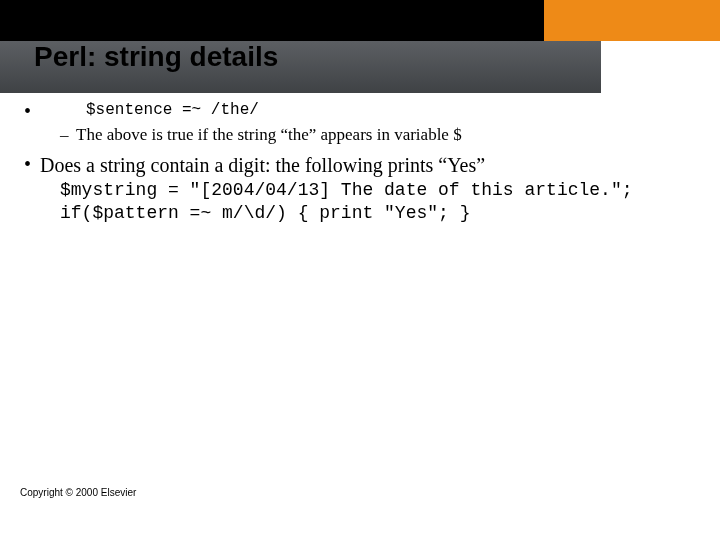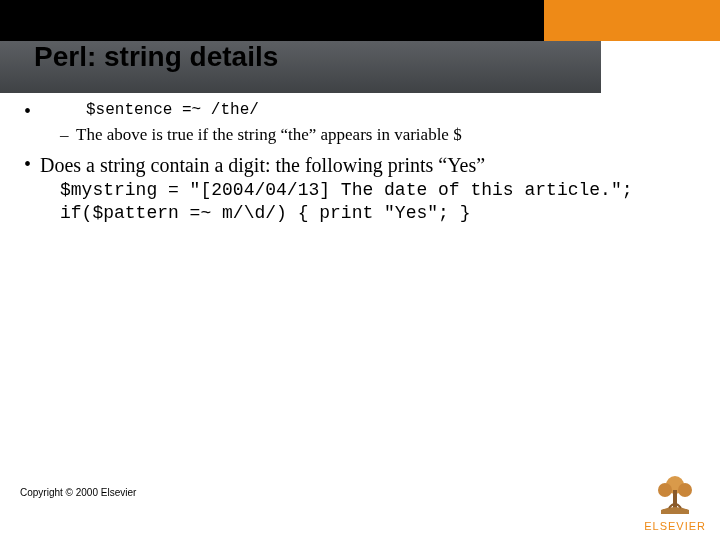--- a/index.html
+++ b/index.html
@@ -45,24 +45,13 @@
       <li>
         <div class="body-text">Does a string contain a digit: the following prints “Yes”</div>
         <div class="code-small">$mystring = "[2004/04/13] The date of this article.";</div>
         <div class="code-small">if($pattern =~ m/\d/) { print "Yes"; }</div>
       </li>
     </ul>
   </div>
 
   <div class="copyright">Copyright © 2000 Elsevier</div>
 
-  <div class="logo-wrap">
-    <svg class="logo-svg" viewBox="0 0 48 48">
-      <circle cx="24" cy="15" r="9" fill="#d99a4a"></circle>
-      <circle cx="14" cy="20" r="7" fill="#c9863a"></circle>
-      <circle cx="34" cy="20" r="7" fill="#c9863a"></circle>
-      <rect x="22" y="20" width="4" height="18" fill="#8a5a2a"></rect>
-      <path d="M10 40 Q24 34 38 40 L38 44 L10 44 Z" fill="#b07a3a"></path>
-      <path d="M18 38 Q24 30 30 38" stroke="#8a5a2a" stroke-width="2" fill="none"></path>
-    </svg>
-    <div class="logo-text">ELSEVIER</div>
-  </div>
 </div>
 
 </body></html>

